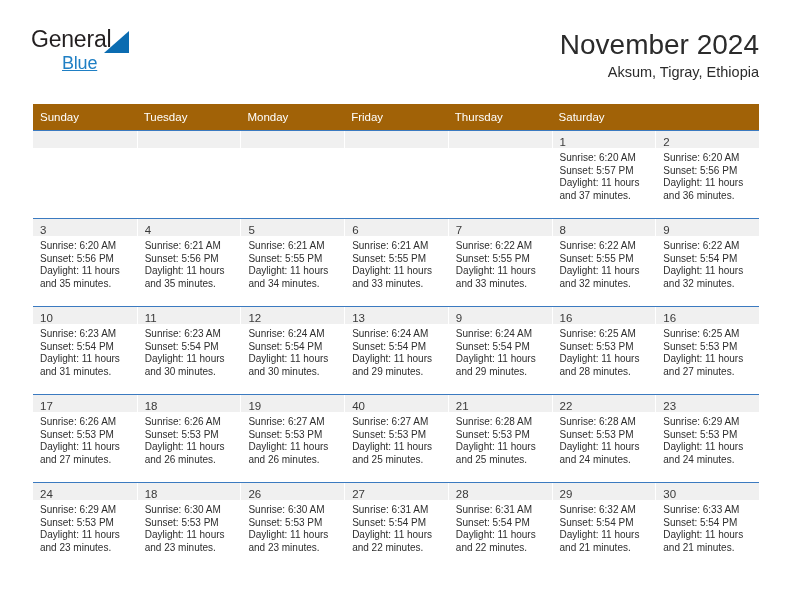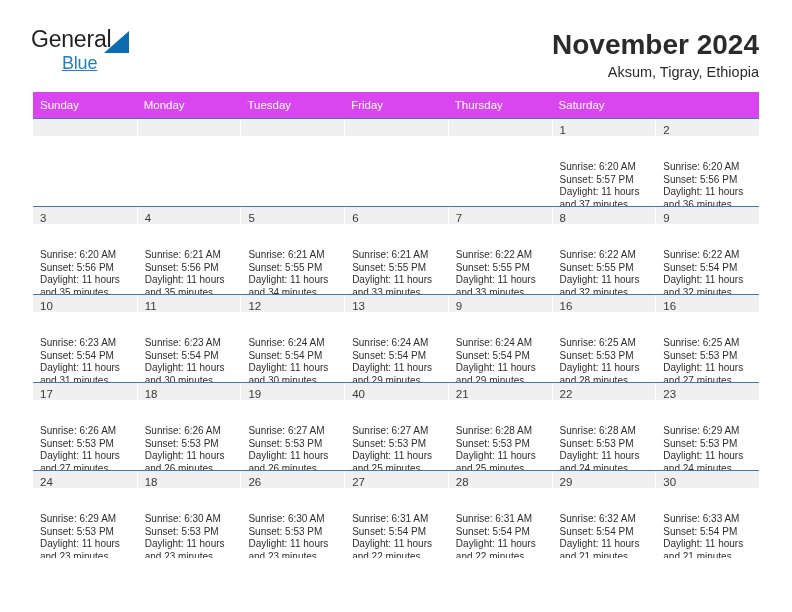--- a/index.html
+++ b/index.html
@@ -22,21 +22,21 @@
     box-sizing: border-box;
   }
 
   
   .top {
     display: flex;
     align-items: flex-start;
     justify-content: space-between;
     padding: 26px 33px 0 31px;
     box-sizing: border-box;
-    height: 92px;
+    height: 104px;
   }
 
   .logo {
     position: relative;
     width: 200px;
     height: 52px;
   }
   .logo-general {
     position: absolute;
     left: 0;
@@ -66,21 +66,21 @@
     border-left: 25px solid transparent;
     border-bottom: 22px solid #0b6cb1;
   }
 
   .titles {
     text-align: right;
     padding-top: 2px;
   }
   .month-title {
     font-size: 28px;
-    font-weight: bold;
+    font-weight: normal;
     color: #2b2b2b;
     line-height: 34px;
     white-space: nowrap;
   }
   .location {
     font-size: 14.5px;
     color: #2b2b2b;
     line-height: 20px;
     white-space: nowrap;
   }
@@ -88,21 +88,21 @@
   
   .calendar {
     width: 726px;
     margin: 0 auto;
     box-sizing: border-box;
   }
 
   .weekdays {
     display: grid;
     grid-template-columns: repeat(7, 1fr);
-    background: #d946ef;
+    background: #a16207;
   }
   .weekday {
     color: #ffffff;
     font-size: 11.5px;
     padding: 6px 0 6px 7px;
     box-sizing: border-box;
     line-height: 14px;
   }
 
   .week {
@@ -130,21 +130,20 @@
   }
   .daynum {
     font-size: 11.5px;
     color: #3a3a3a;
     line-height: 15px;
   }
 
   .details {
     padding: 4px 5px 0 7px;
     box-sizing: border-box;
-    margin-top: 21px;
   }
   .details div {
     font-size: 10px;
     line-height: 12.6px;
     color: #2e2e2e;
     white-space: nowrap;
   }
 
   .cell.empty .daystrip {
     background: #f0f0f0;
@@ -167,22 +166,22 @@
       <div class="month-title">November 2024</div>
       <div class="location">Aksum, Tigray, Ethiopia</div>
     </div>
 
   </div>
 
   <div class="calendar">
 
     <div class="weekdays">
       <div class="weekday">Sunday</div>
+      <div class="weekday">Tuesday</div>
       <div class="weekday">Monday</div>
-      <div class="weekday">Tuesday</div>
       <div class="weekday">Friday</div>
       <div class="weekday">Thursday</div>
       <div class="weekday">Saturday</div>
     </div>
 
     <div class="week">
       <div class="cell empty">
         <div class="daystrip"><span class="daynum"></span></div>
 
       </div>

